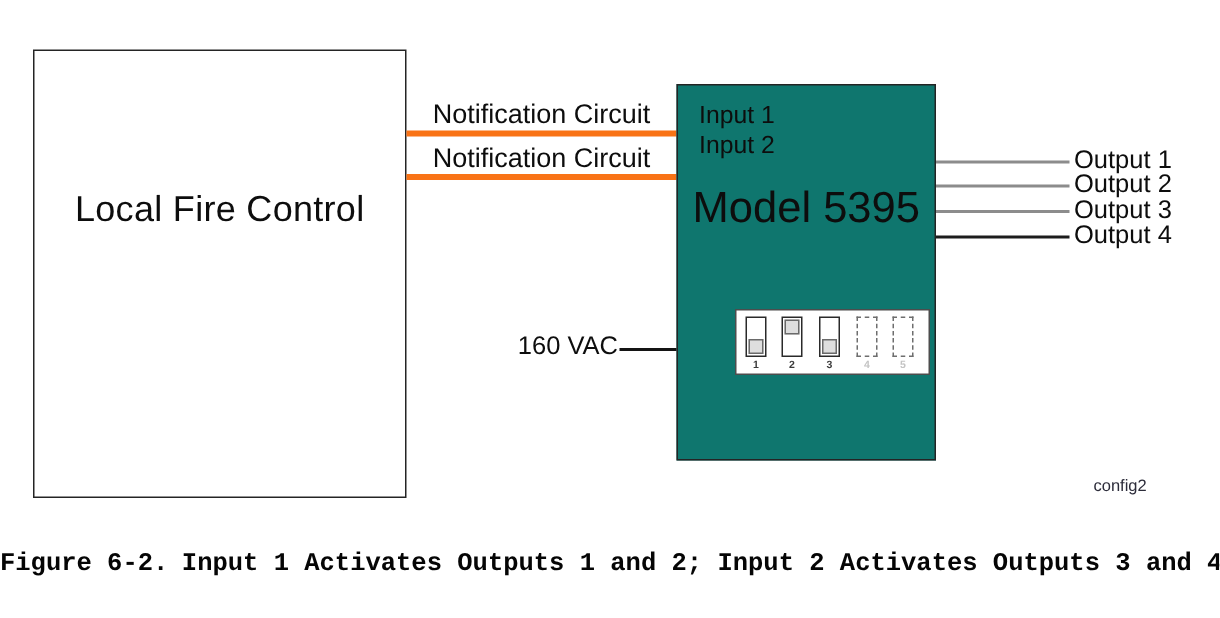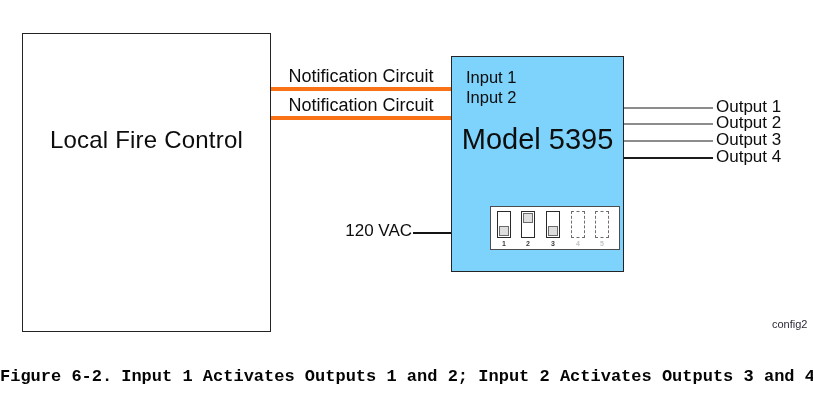--- a/index.html
+++ b/index.html
@@ -41,24 +41,24 @@
     line-height: 22px;
     box-sizing: content-box;
   }
   .notif-1 { top: 65px; }
   .notif-2 { top: 94px; }
 
   
   .model-box {
     position: absolute;
     left: 451px; top: 56px;
-    width: 173px; height: 216px;
+    width: 173px; height: 251px;
     border: 1.5px solid #242424;
     box-sizing: border-box;
-    background: #7dd3fc;
+    background: #0f766e;
   }
   .inputs {
     position: absolute;
     left: 14px; top: 11px;
     font-size: 16.5px;
     line-height: 19.5px;
   }
   .model-title {
     position: absolute;
     left: 0; right: 0; top: 66px;
@@ -137,21 +137,21 @@
     position: absolute;
     left: 716px;
     font-size: 17px;
     line-height: 18px;
   }
   .lb1 { top: 98px; } .lb2 { top: 114px; } .lb3 { top: 131px; } .lb4 { top: 148px; }
 
   
   .watermark {
     position: absolute;
-    left: 772px; top: 318px;
+    left: 729px; top: 318px;
     font-size: 11px;
     color: #2c2c3a;
   }
   .caption {
     position: absolute;
     left: 0; right: 0; top: 367px;
     text-align: center;
     font-size: 17px;
     font-weight: bold;
     color: #050505;
@@ -210,21 +210,21 @@
       </div>
       <div class="sw-cell c5">
         <div class="sw" data-state="empty">
           
         </div>
         <div class="sw-num" data-state="empty">5</div>
       </div>
     </div>
   </div>
 
-  <div class="power-label">120 VAC</div>
+  <div class="power-label">160 VAC</div>
   <div class="power-line"></div>
 
   <div class="out-line ol1" data-tone="gray"></div>
   <div class="out-line ol2" data-tone="gray"></div>
   <div class="out-line ol3" data-tone="gray"></div>
   <div class="out-line ol4" data-tone="black"></div>
 
   <div class="out-label lb1">Output 1</div>
   <div class="out-label lb2">Output 2</div>
   <div class="out-label lb3">Output 3</div>

